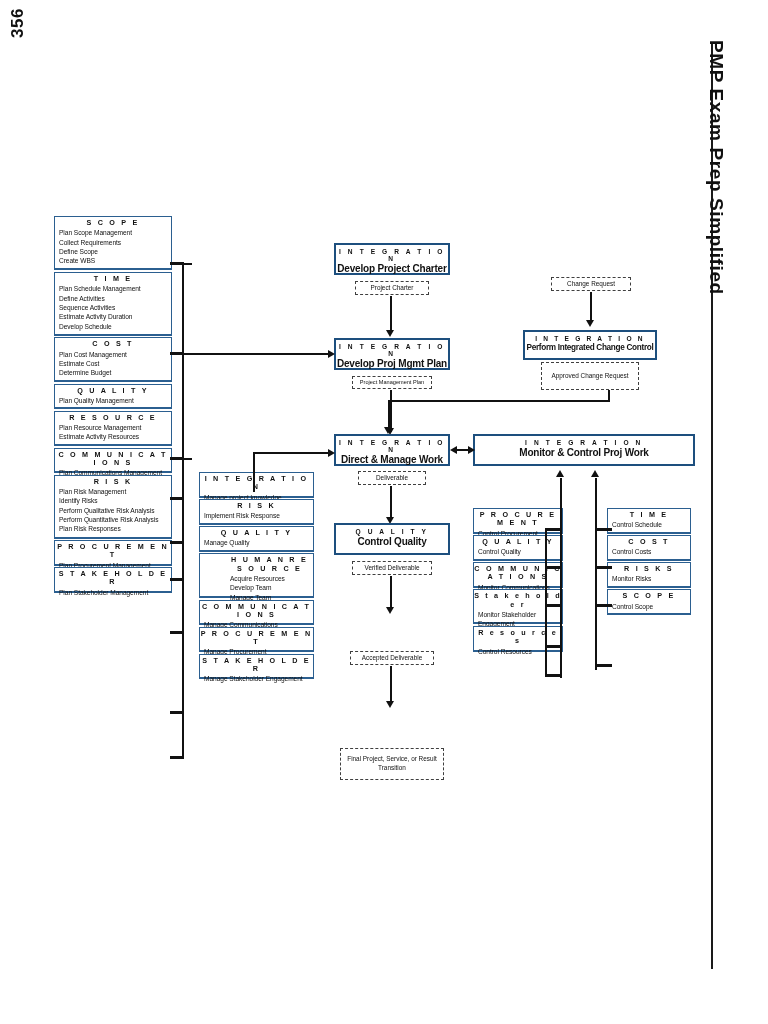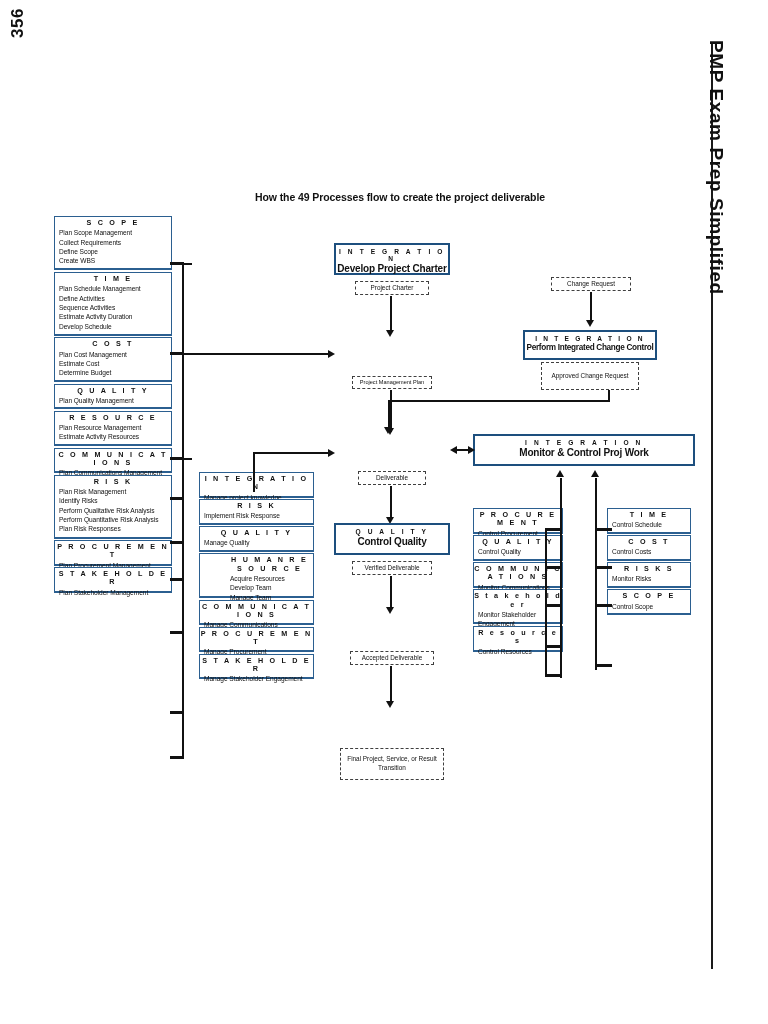--- a/index.html
+++ b/index.html
@@ -93,21 +93,20 @@
 </style>
 </head>
 <body>
 
 <div id="page">
 
   <div class="page-number">356</div>
   <div class="head-rule"></div>
   <div class="book-title">PMP Exam Prep Simplified</div>
 
-  <div class="fig-title">How the 49 Processes flow to create the project deliverable</div>
 
   <div id="planning-col">
       <div class="box" style="left: 54px; top: 216px; width: 118px; height: 53.4px;">
         <div class="grp-title">S C O P E</div>
         <div class="proc">Plan Scope Management</div>
         <div class="proc">Collect Requirements</div>
         <div class="proc">Define Scope</div>
         <div class="proc">Create WBS</div>
       </div>
       <div class="box" style="left: 54px; top: 271.9px; width: 118px; height: 63px;">
@@ -231,24 +230,32 @@
     </div>
 
   <div class="flowbox" style="left:334px;top:243px;width:116px;height:32px;">
     <div class="grp">I N T E G R A T I O N</div>
     <div class="nm">Develop Project Charter</div>
   </div>
   <div class="outbox" style="left:355px;top:281px;width:74px;height:14px;">Project Charter</div>
   <div class="ln v" style="left:390px;top:296px;height:37px;"></div>
   <div class="arw down" style="left:386px;top:330px;"></div>
 
+  <div class="flowbox" style="left:334px;top:338px;width:116px;height:32px;">
+    <div class="grp">I N T E G R A T I O N</div>
+    <div class="nm">Develop Proj Mgmt Plan</div>
+  </div>
   <div class="outbox" style="left:352px;top:376px;width:80px;height:13px;font-size:5.6px;">Project Management Plan</div>
   <div class="ln v" style="left:390px;top:390px;height:42px;"></div>
   <div class="arw down" style="left:386px;top:428px;"></div>
 
+  <div class="flowbox" style="left:334px;top:434px;width:116px;height:32px;">
+    <div class="grp">I N T E G R A T I O N</div>
+    <div class="nm">Direct &amp; Manage Work</div>
+  </div>
   <div class="outbox" style="left:358px;top:471px;width:68px;height:14px;">Deliverable</div>
   <div class="ln v" style="left:390px;top:486px;height:34px;"></div>
   <div class="arw down" style="left:386px;top:517px;"></div>
 
   <div class="flowbox" style="left:334px;top:523px;width:116px;height:32px;">
     <div class="grp">Q U A L I T Y</div>
     <div class="nm">Control Quality</div>
   </div>
   <div class="outbox" style="left:352px;top:561px;width:80px;height:14px;">Verified Deliverable</div>
   <div class="ln v" style="left:390px;top:576px;height:34px;"></div>

